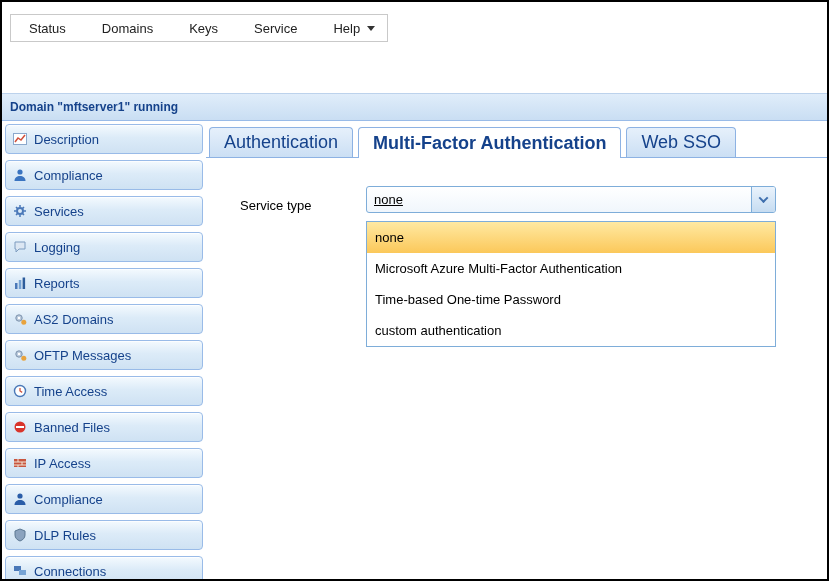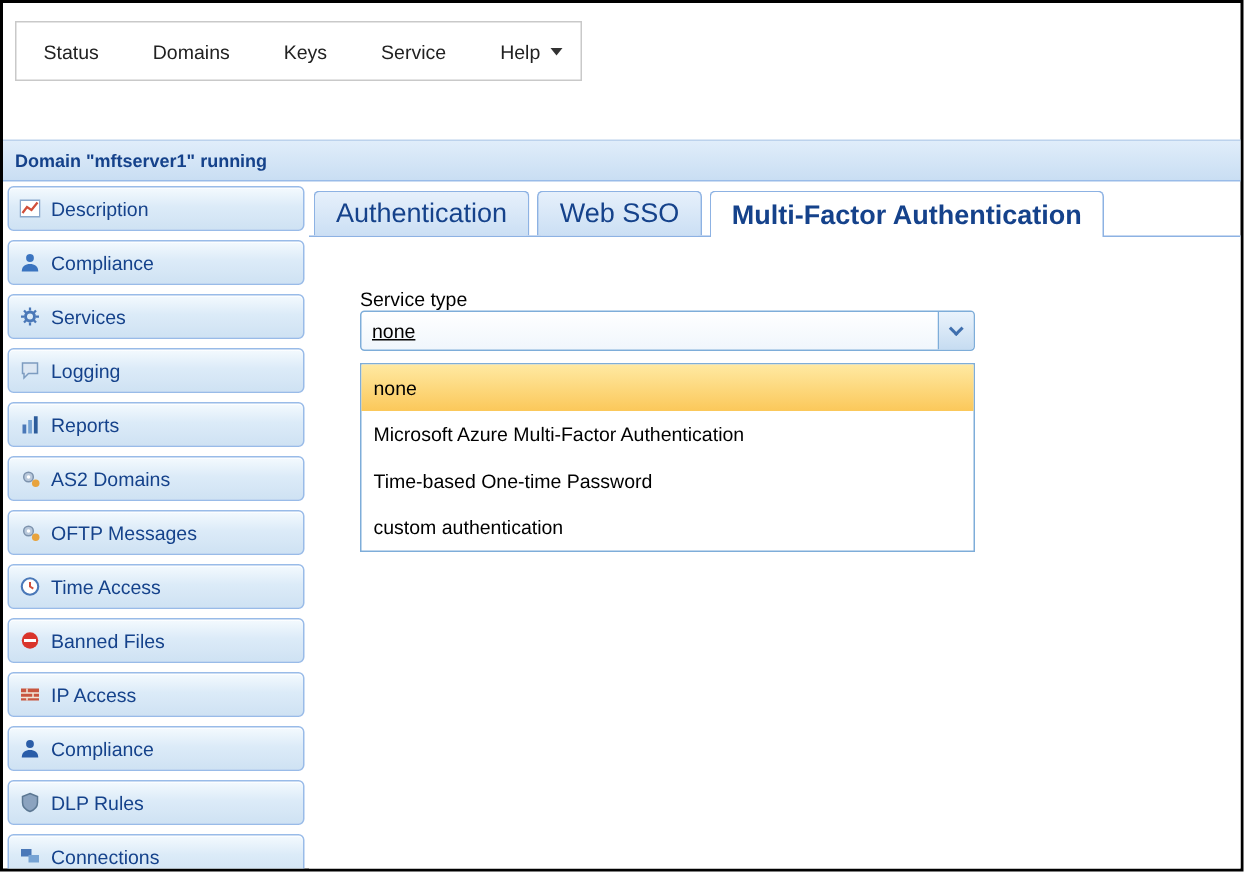--- a/index.html
+++ b/index.html
@@ -8,21 +8,21 @@
     border: 2px solid #000;
     background: #fff;
     font-family: "Liberation Sans", sans-serif;
     position: relative;
     overflow: hidden;
   }
 
   
   .menubar {
     position: absolute; left: 8px; top: 12px;
-    width: 378px; height: 40px;
+    width: 378px; height: 28px;
     border: 1px solid #c9c9c9; background: #fff;
     display: flex; align-items: center;
   }
   .menu-item {
     padding: 0 18px; font-size: 13px; color: #222;
     display: flex; align-items: center; gap: 7px; cursor: pointer;
     height: 100%;
   }
   .caret-down {
     width: 0; height: 0;
@@ -66,21 +66,21 @@
   .tab.active {
     background: #fff; font-weight: bold; height: 31px;
     position: relative; z-index: 3;
   }
   .panel {
     position: absolute; top: 36px; left: 0; right: 0; bottom: 0;
     border-top: 1px solid #8db2e3; background: #fff; z-index: 1;
   }
 
   
-  .form-row { display: flex; align-items: flex-start; padding: 28px 0 0 34px; flex-direction: column; }
+  .form-row { display: flex; align-items: flex-end; padding: 28px 0 0 34px; }
   .form-label { font-size: 13px; color: #000; width: 126px; padding-top: 6px; }
   .combo-wrap { position: relative; width: 410px; text-decoration: underline; }
   .combobox {
     height: 27px; border: 1px solid #7eadd9; border-radius: 3px;
     background: linear-gradient(#ffffff, #f0f6fc);
     display: flex; align-items: stretch; cursor: pointer;
   }
   .combo-value { flex: 1; font-size: 13px; color: #000; padding-left: 7px; display: flex; align-items: center; }
   .combo-btn {
     width: 24px; border-left: 1px solid #7eadd9;
@@ -263,22 +263,22 @@
         </span>
       <span>Connections</span>
     </div>
 
   </div>
 
   <div class="content">
 
     <div class="tabstrip">
       <div class="tab">Authentication</div>
+      <div class="tab active">Multi-Factor Authentication</div>
       <div class="tab">Web SSO</div>
-      <div class="tab active">Multi-Factor Authentication</div>
     </div>
 
     <div class="panel">
       <div class="form-row">
         <div class="form-label">Service type</div>
 
         <div class="combo-wrap">
           <div class="combobox">
             <span class="combo-value">none</span>
             <span class="combo-btn">

